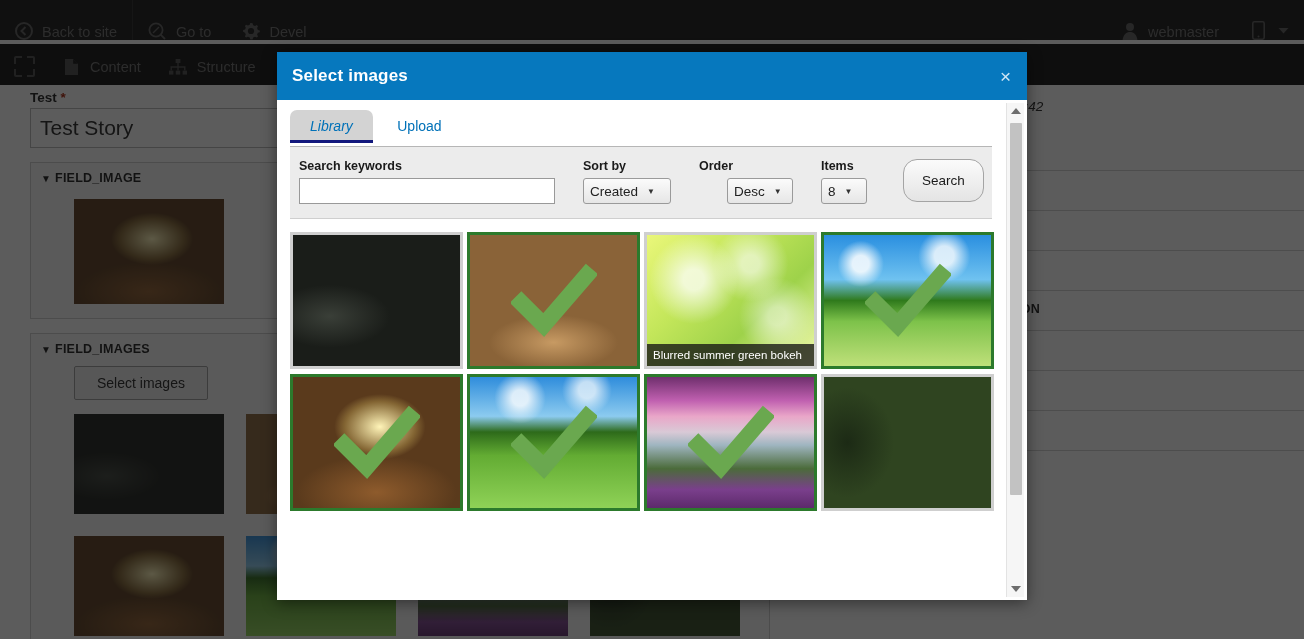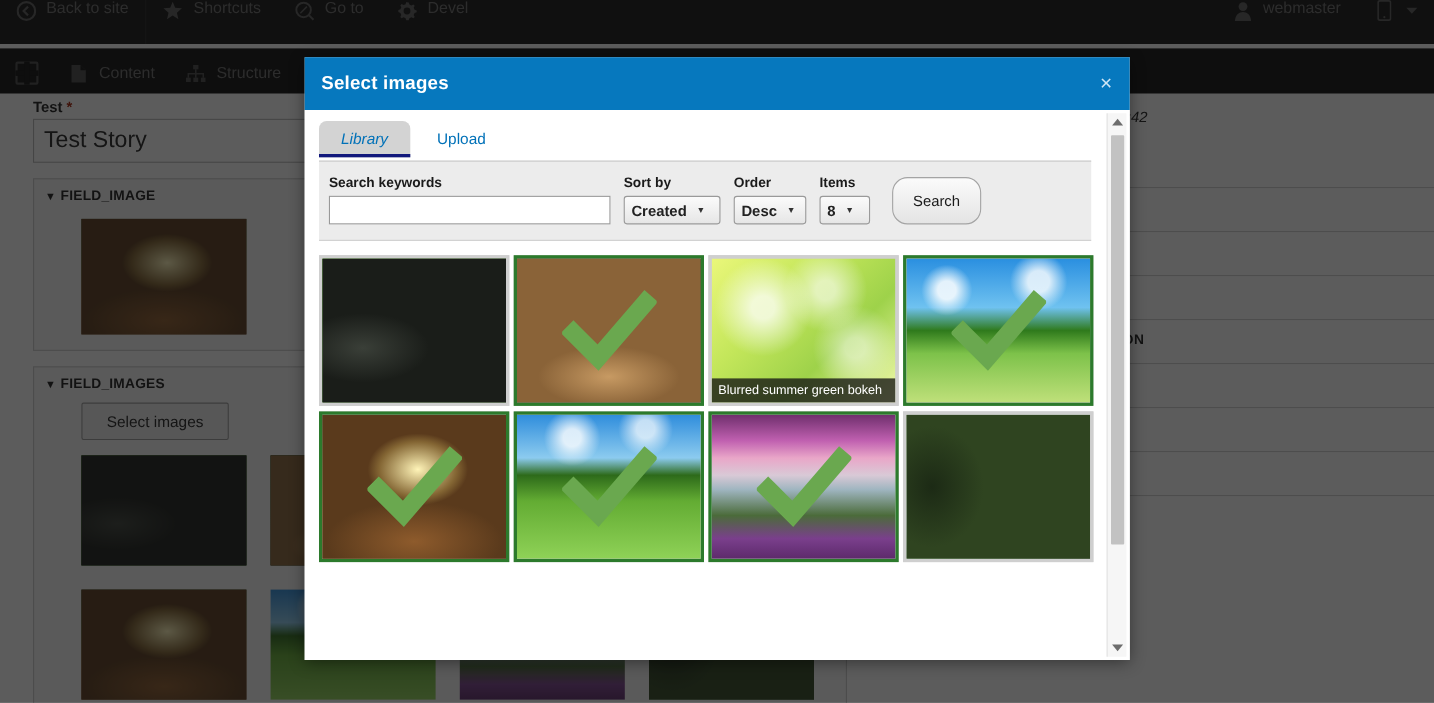--- a/index.html
+++ b/index.html
@@ -17,21 +17,21 @@
     position: absolute; left: 0; top: 0; width: 1304px; height: 40px;
     background: #131313;
     display: flex; align-items: center;
   }
   .toolbar-bar2 {
     position: absolute; left: 0; top: 44px; width: 1304px; height: 45px;
     background: #0d0d0d;
     display: flex; align-items: center;
   }
   .tb-item {
-    display: flex; align-items: flex-start; gap: 9px;
+    display: flex; align-items: flex-end; gap: 9px;
     height: 100%; padding: 0 15px;
     color: #6b6b6b; font-size: 14.5px; white-space: nowrap;
   }
   .tb-item.first { padding-left: 14px; }
   .tb-sep { width: 1px; height: 40px; background: #262626; }
   .tb-icon { display: inline-flex; align-items: center; justify-content: center;
              width: 19px; height: 19px; color: #5a5a5a; flex: none; }
   .tb-icon svg { display: block; }
   .tb-spacer { flex: 1 1 auto; }
   .tb-right { display: flex; align-items: center; height: 100%; }
@@ -191,40 +191,40 @@
     height: 3px; background: #12187c;
   }
   .tabs-rule { height: 1px; background: #b6b6b6; margin: 0 13px 0 13px; }
 
   .search-panel {
     background: #ececec; border-bottom: 1px solid #cfcfcf;
     padding: 12px 0 14px 0;
     margin: 0 13px;
   }
   .search-row {
-    display: flex; align-items: flex-end; gap: 12px; padding-left: 9px;
+    display: flex; gap: 28px; padding-left: 9px;
   }
   .fgroup { display: flex; flex-direction: column; }
   .fgroup label {
     font-size: 12.5px; font-weight: bold; color: #1a1a1a; margin-bottom: 5px;
   }
   .kw-input {
     width: 256px; height: 26px; border: 1px solid #999;
     background: #fff; font-size: 13px; padding: 0 6px;
     font-family: "Liberation Sans", sans-serif; color: #222;
   }
   .sel {
     height: 26px; border: 1px solid #9a9a9a; border-radius: 3px;
     background: linear-gradient(180deg,#fbfbfb,#e6e6e6);
     font-size: 13.5px; color: #222; padding: 3px 6px;
-    display: flex; align-items: center; gap: 9px; white-space: nowrap; font-weight: bold;
+    display: flex; align-items: center; gap: 9px; white-space: nowrap;
   }
   .sel .arrow { font-size: 8px; color: #333; }
   .sel.w-created { min-width: 88px; }
-  .sel.w-desc { min-width: 66px; }
+  .sel.w-desc { min-width: 66px; margin-left: 28px; }
   .sel.w-items { min-width: 46px; }
   .btn-search {
     height: 43px; padding: 0 18px; border: 1px solid #a4a4a4;
     border-radius: 14px; background: linear-gradient(180deg,#fbfbfb,#e4e4e4);
     font-size: 13.5px; font-weight: normal; color: #1a1a1a;
     margin-left: 8px; cursor: pointer;
     font-family: "Liberation Sans", sans-serif;
   }
 
   .grid {
@@ -278,28 +278,20 @@
     <div class="tb-item first">
       <span class="tb-icon">
         <svg width="18" height="18" viewBox="0 0 18 18">
             <circle cx="9" cy="9" r="8" fill="none" stroke="#5a5a5a" stroke-width="2"></circle>
             <path d="M10.5 5 L6.5 9 L10.5 13" fill="none" stroke="#5a5a5a" stroke-width="2"></path>
           </svg>
       </span>
       <span>Back to site</span>
     </div>
     <div class="tb-sep"></div>
-    <div class="tb-item">
-      <span class="tb-icon">
-        <svg width="18" height="17" viewBox="0 0 18 17">
-            <path d="M9 0.5 L11.3 6 L17.4 6.5 L12.8 10.5 L14.2 16.4 L9 13.2 L3.8 16.4 L5.2 10.5 L0.6 6.5 L6.7 6 Z" fill="#5a5a5a"></path>
-          </svg>
-      </span>
-      <span>Shortcuts</span>
-    </div>
     <div class="tb-item">
       <span class="tb-icon">
         <svg width="18" height="18" viewBox="0 0 18 18">
             <circle cx="8" cy="8" r="6.6" fill="none" stroke="#5a5a5a" stroke-width="1.8"></circle>
             <path d="M12.6 12.6 L17 17" stroke="#5a5a5a" stroke-width="1.8"></path>
             <path d="M5 11 L11 5" stroke="#5a5a5a" stroke-width="1.4"></path>
           </svg>
       </span>
       <span>Go to</span>
     </div>

